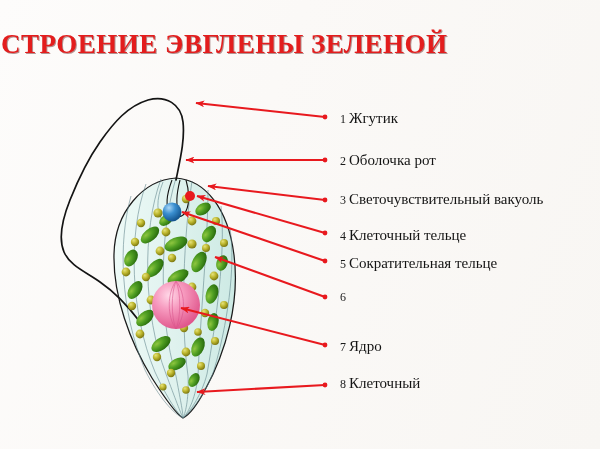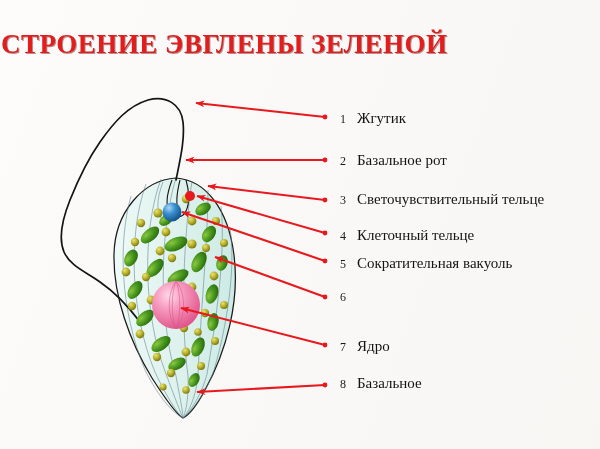--- a/index.html
+++ b/index.html
@@ -65,21 +65,21 @@
     font-size: 12px;
     color: #1a1a1a;
     width: 16px;
     text-align: right;
     flex: none;
   }
   .legend-text {
     font-family: "Liberation Serif", "DejaVu Serif", serif;
     font-size: 15px;
     color: #141414;
-    margin-left: 11px;
+    margin-left: 3px;
   }
 </style>
 </head>
 <body>
 
 <div id="stage">
 
   <div id="title">СТРОЕНИЕ ЭВГЛЕНЫ ЗЕЛЕНОЙ</div>
 
   <svg id="figure" viewBox="0 0 600 449" xmlns="http://www.w3.org/2000/svg">
@@ -241,40 +241,40 @@
     </g>
   </svg>
 
   <div id="legend">
     <div class="legend-row" style="top:110px;">
       <span class="legend-num">1</span>
       <span class="legend-text">Жгутик</span>
     </div>
     <div class="legend-row" style="top:152px;">
       <span class="legend-num">2</span>
-      <span class="legend-text">Базальное рот</span>
+      <span class="legend-text">Оболочка рот</span>
     </div>
     <div class="legend-row" style="top:191px;">
       <span class="legend-num">3</span>
-      <span class="legend-text">Светочувствительный тельце</span>
+      <span class="legend-text">Светочувствительный вакуоль</span>
     </div>
     <div class="legend-row" style="top:227px;">
       <span class="legend-num">4</span>
       <span class="legend-text">Клеточный тельце</span>
     </div>
     <div class="legend-row" style="top:255px;">
       <span class="legend-num">5</span>
-      <span class="legend-text">Сократительная вакуоль</span>
+      <span class="legend-text">Сократительная тельце</span>
     </div>
     <div class="legend-row" style="top:290px;">
       <span class="legend-num">6</span>
     </div>
     <div class="legend-row" style="top:338px;">
       <span class="legend-num">7</span>
       <span class="legend-text">Ядро</span>
     </div>
     <div class="legend-row" style="top:375px;">
       <span class="legend-num">8</span>
-      <span class="legend-text">Базальное</span>
+      <span class="legend-text">Клеточный</span>
     </div>
   </div>
 
 </div>
 
 </body></html>

